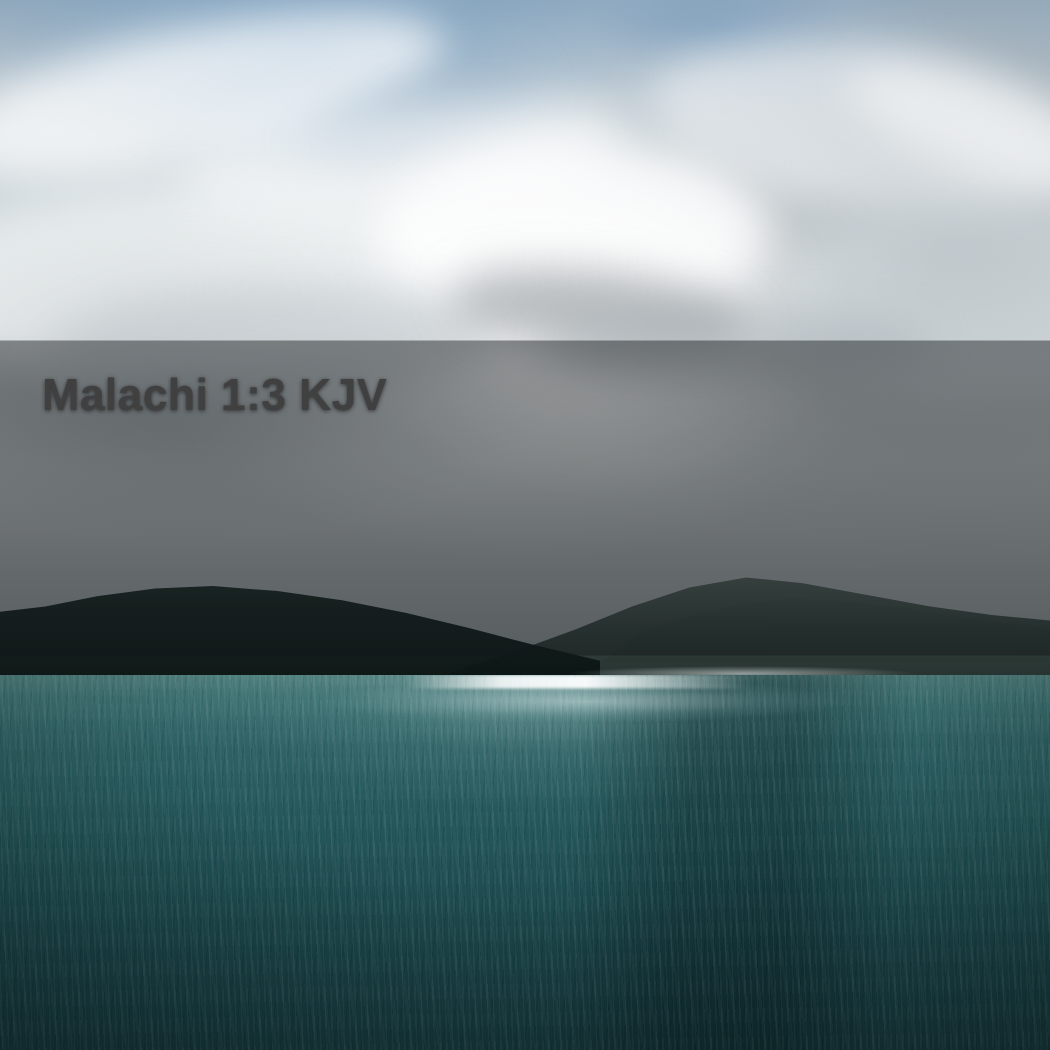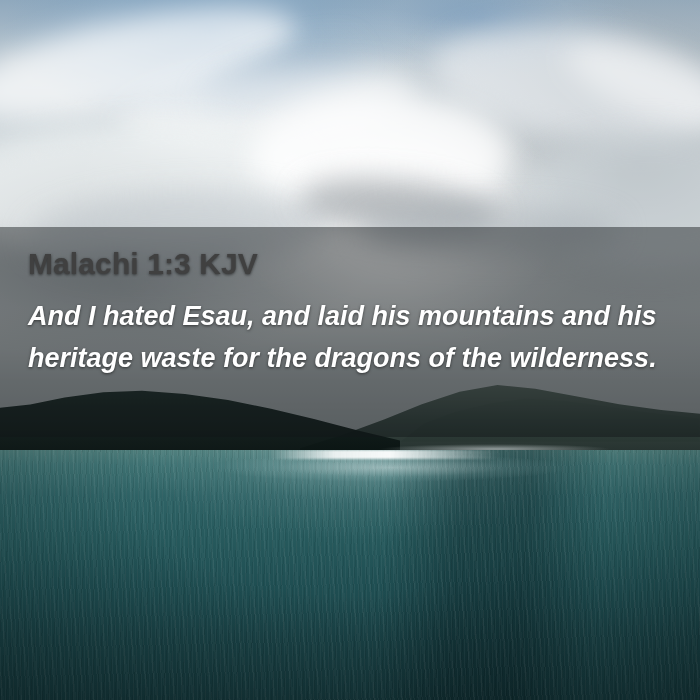--- a/index.html
+++ b/index.html
@@ -295,16 +295,15 @@
   <div class="water">
     <div class="sun-streak2"></div>
     <div class="sun-streak"></div>
     <div class="water-vignette"></div>
   </div>
 
   <div class="overlay-band"></div>
 
   <div class="verse-block">
     <div class="verse-ref">Malachi 1:3 KJV</div>
-    <div class="verse-text">And I hated Esau, and laid his mountains and his heritage waste for the dragons of the wilderness.</div>
   </div>
 
 </div>
 
 </body></html>

